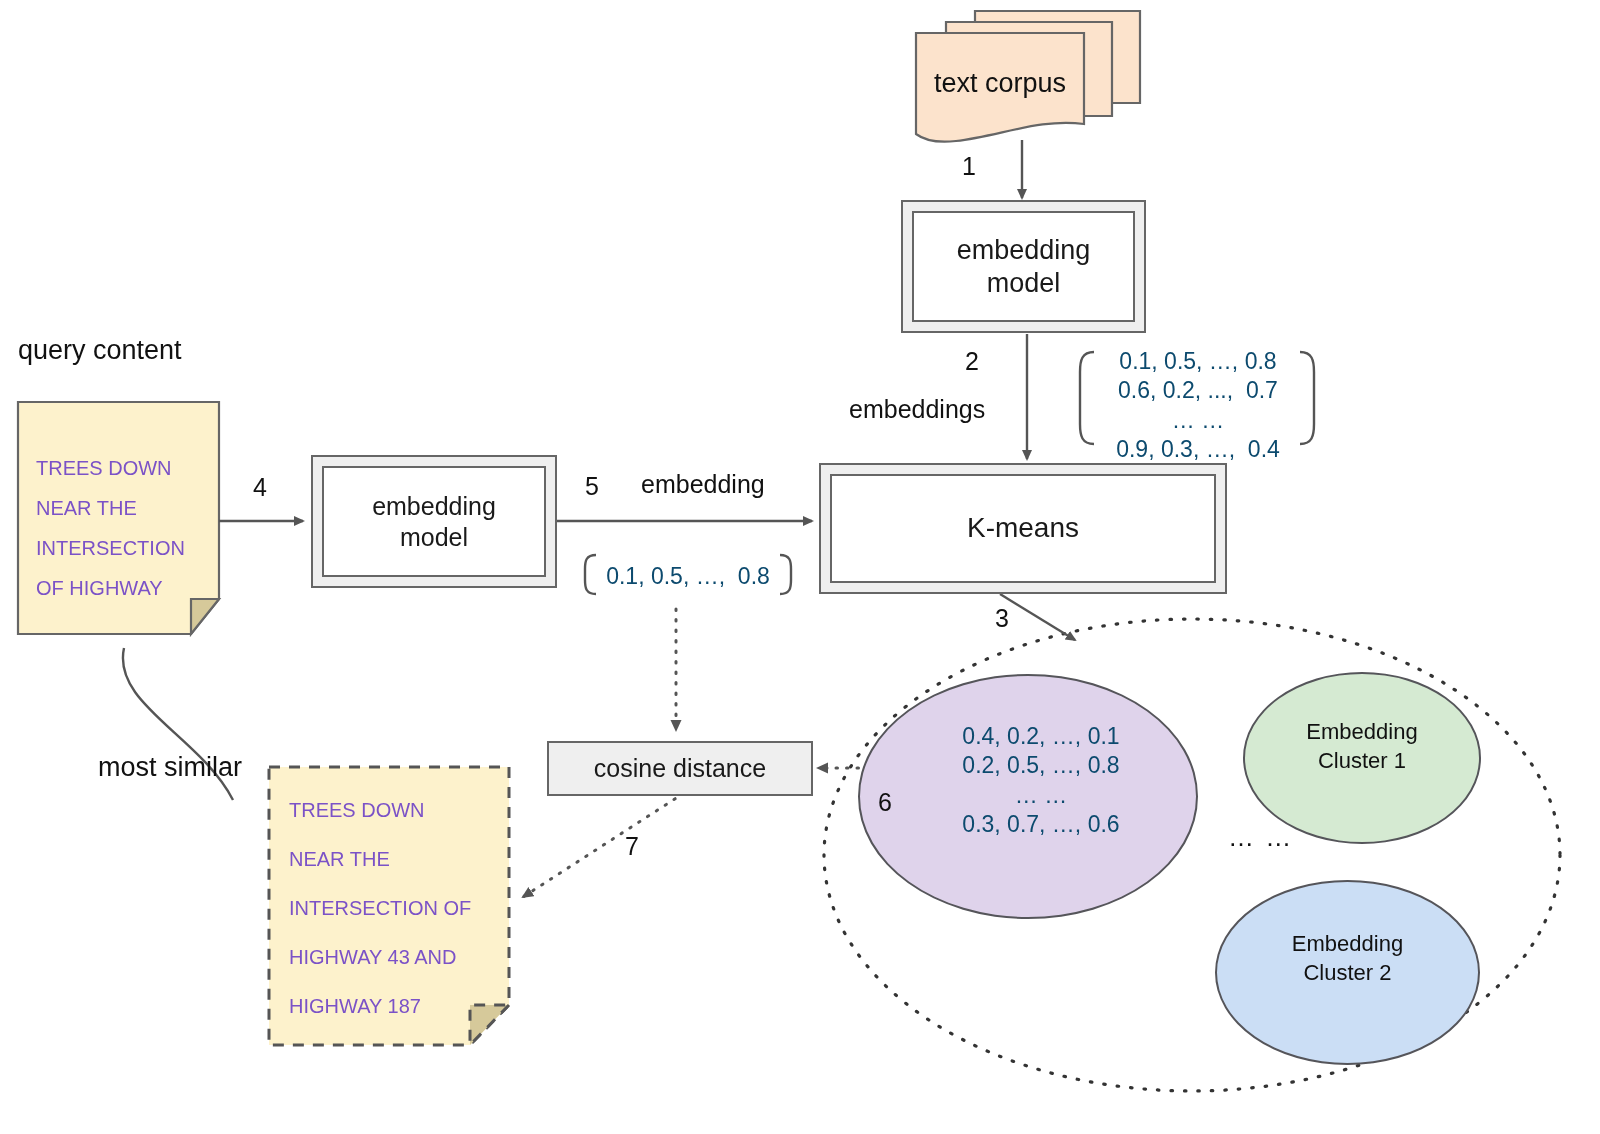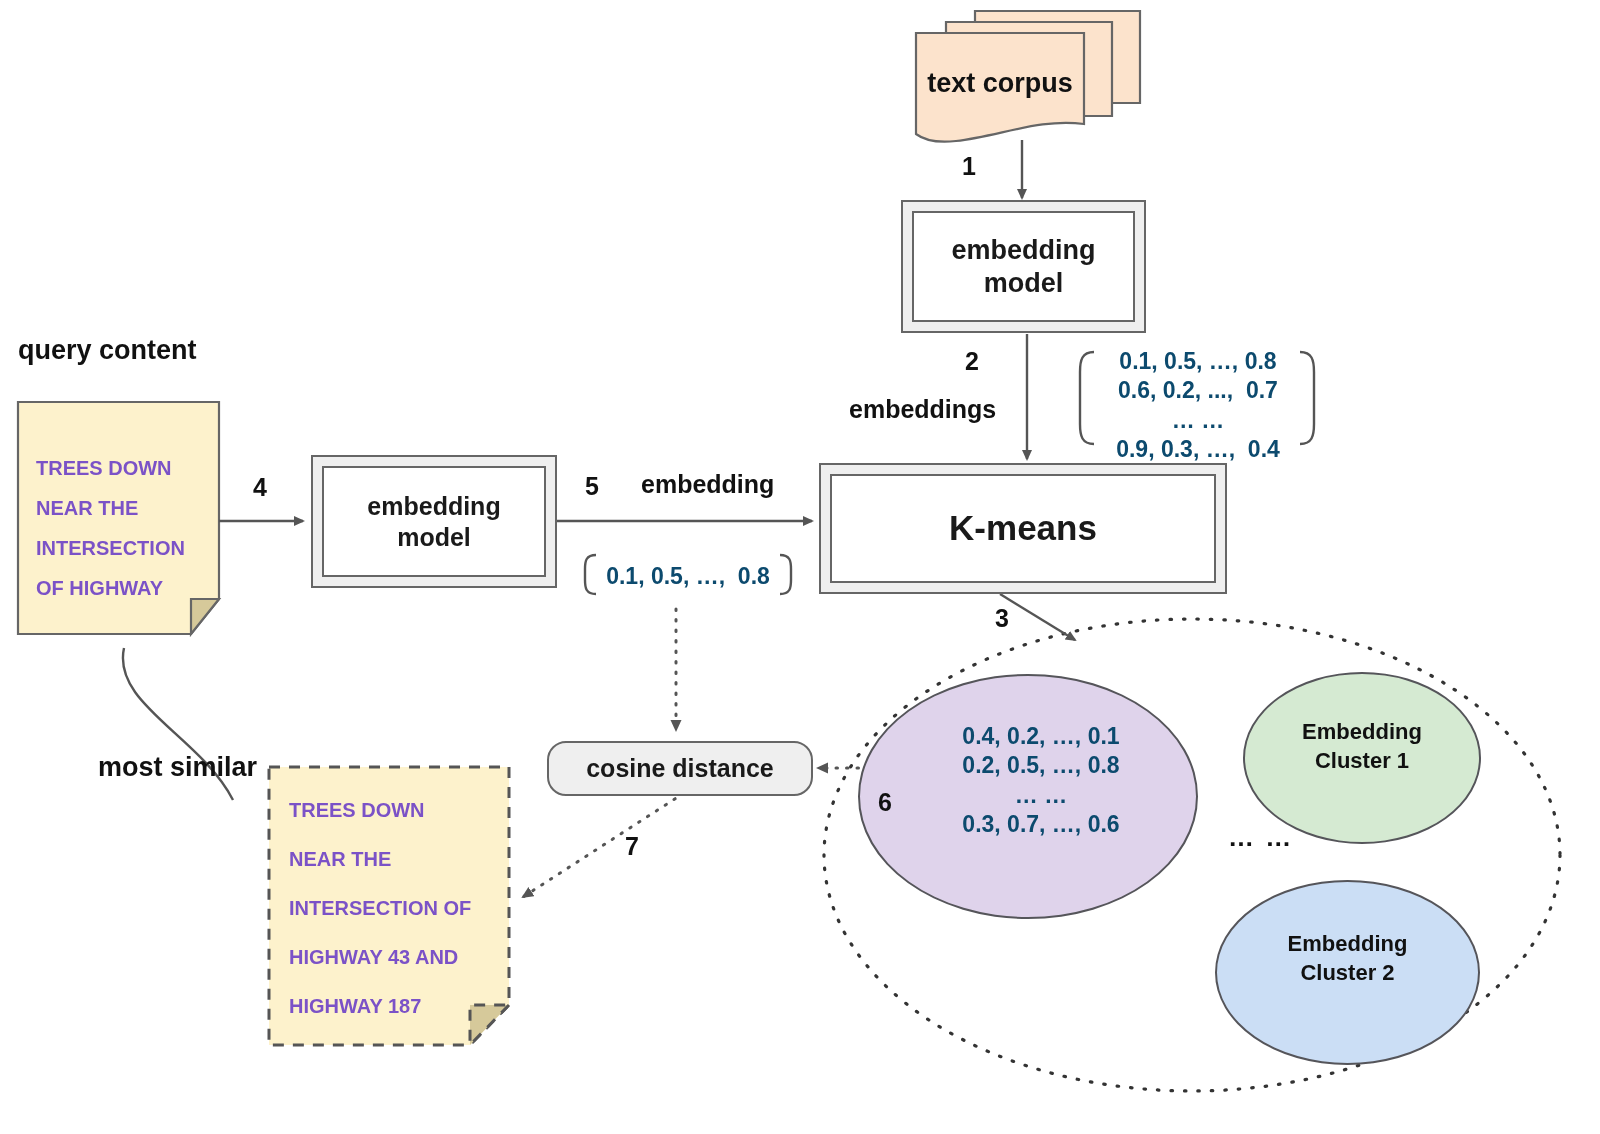--- a/index.html
+++ b/index.html
@@ -13,21 +13,20 @@
     position: relative;
     font-family: "Liberation Sans", sans-serif;
     color: #1a1a1a;
     overflow: hidden;
   }
   #canvas {
     position: absolute;
     inset: 0;
     width: 1600px;
     height: 1072px;
-    font-weight: bold;
   }
   .lyr {
     position: absolute;
     top: 0;
     left: 0;
     width: 1600px;
     height: 1134px;
     pointer-events: none;
   }
   .node {
@@ -188,21 +187,21 @@
 model</div>
   </div>
 
   <div class="lbl step-num" style="left:585px; top:472px;">5</div>
 
   <div class="lbl edge-label" style="left:641px; top:470px;">embedding</div>
 
   <div class="matrix" style="left:600px; top:562px; width:176px; font-size:23px;">0.1, 0.5, …,  0.8</div>
 
   <div class="node module" style="left:819px; top:463px; width:408px; height:131px;">
-    <div class="inner" style="font-size:35px;">K-means</div>
+    <div class="inner" style="font-size:28px;">K-means</div>
   </div>
 
   <div class="lbl step-num" style="left:995px; top:604px;">3</div>
 
   <div class="ellipse" style="left:858px; top:674px; width:340px; height:245px; background:#dfd3eb;">
   </div>
   <div class="matrix" style="left:955px; top:722px; width:172px; font-size:23px;">0.4, 0.2, …, 0.1
 0.2, 0.5, …, 0.8
 … …
 0.3, 0.7, …, 0.6</div>
@@ -215,21 +214,21 @@
 Cluster 1</div>
 
   <div class="lbl" style="left:1228px; top:822px; font-size:26px; letter-spacing:2px;">… …</div>
 
   <div class="ellipse" style="left:1215px; top:880px; width:265px; height:185px; background:#cbdef5;">
   </div>
   <div class="lbl" style="left:1215px; top:930px; width:265px; text-align:center; font-size:22px;
               line-height:1.3; white-space:pre-line;">Embedding
 Cluster 2</div>
 
-  <div class="node procbox" style="left:547px; top:741px; width:266px; height:55px; font-size:25px;border-radius:19px;">
+  <div class="node procbox" style="left:547px; top:741px; width:266px; height:55px; font-size:25px;">
     <span>cosine distance</span>
   </div>
 
   <div class="lbl step-num" style="left:625px; top:832px;">7</div>
 
   <div class="lbl" style="left:50px; top:752px; font-size:27px;margin-left:48px;">most similar</div>
 
   <div class="note-text" style="position:absolute; left:289px; top:786px; width:225px; font-size:20px;
               color:#7b52c7; line-height:2.45; white-space:pre-line; text-align:left;">TREES DOWN
 NEAR THE

